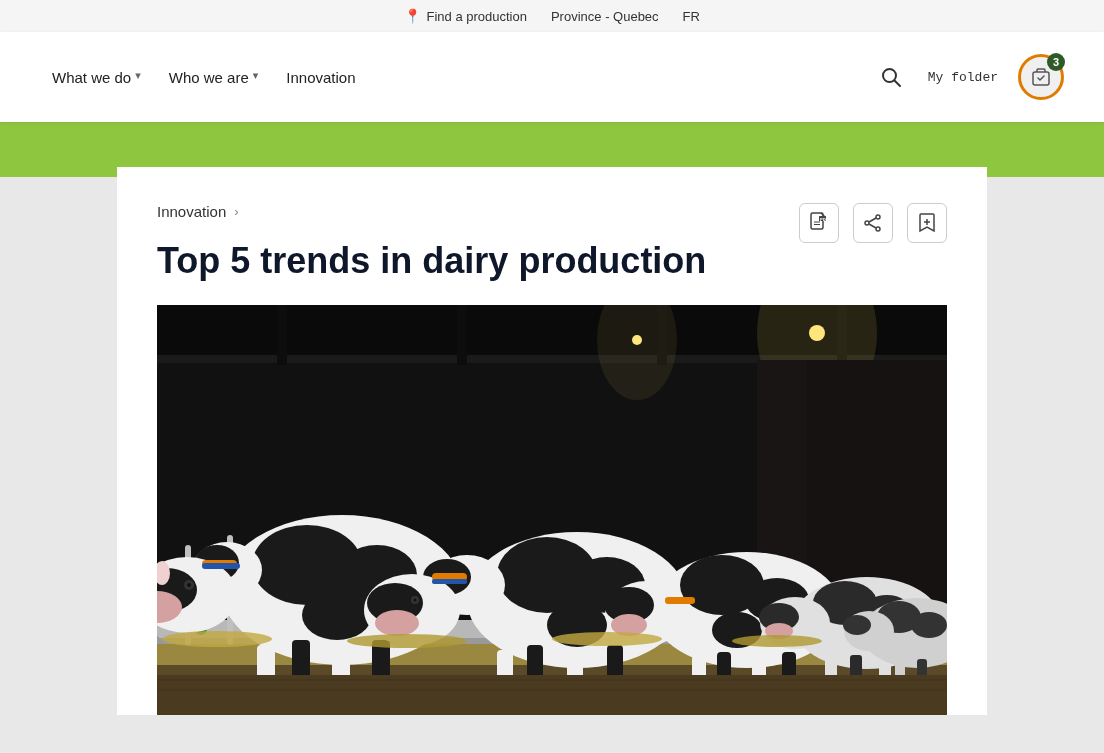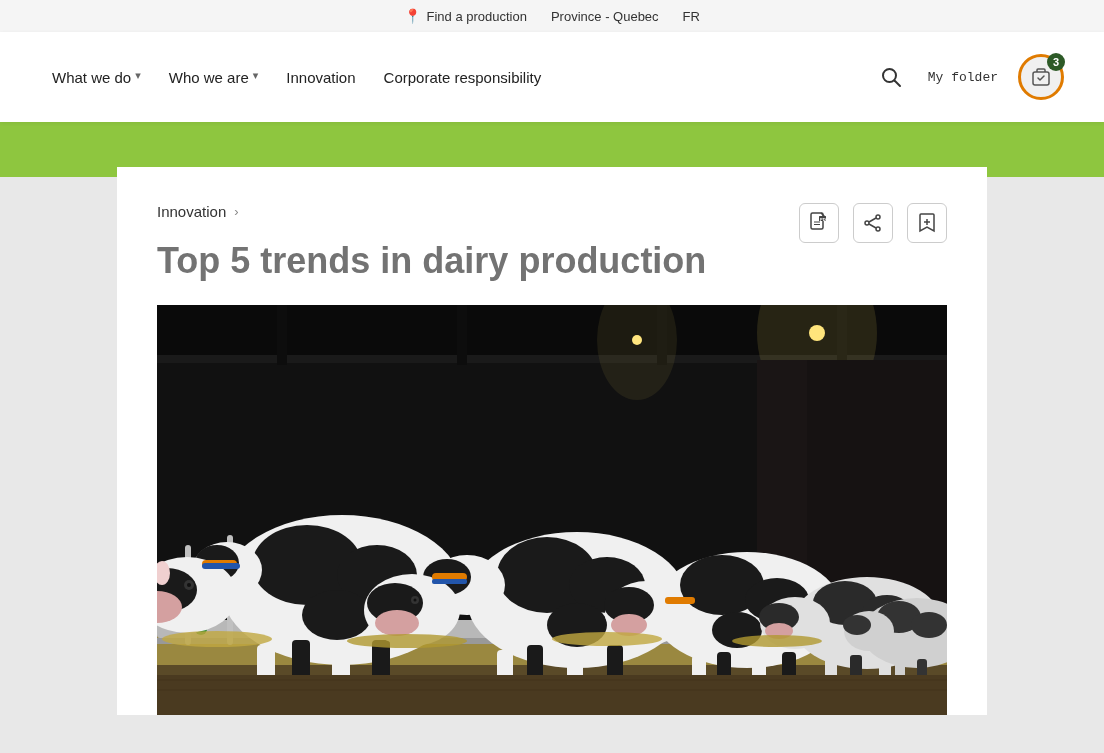--- a/index.html
+++ b/index.html
@@ -202,21 +202,21 @@
       cursor: pointer;
       background: #fff;
       font-size: 18px;
       color: #444;
     }
 
     
     .page-title {
       font-size: 36px;
       font-weight: 800;
-      color: #737373;
+      color: #0f172a;
       margin-bottom: 24px;
       line-height: 1.15;
       max-width: 720px;
     }
 
     
     .hero-image {
       width: 100%;
       height: 410px;
       background: linear-gradient(to bottom, #1a1a1a 0%, #2a2a2a 40%, #3a3530 100%);
@@ -294,23 +294,20 @@
       <span>What we do</span>
       <span class="nav-chevron">▾</span>
     </a>
     <a class="nav-item" href="#">
       <span>Who we are</span>
       <span class="nav-chevron">▾</span>
     </a>
     <a class="nav-item" href="#">
       <span>Innovation</span>
     </a>
-    <a class="nav-item" href="#">
-      <span>Corporate responsibility</span>
-    </a>
   </div>
 
   <div class="nav-right">
     <button class="search-btn">
 
       <svg width="22" height="22" viewBox="0 0 22 22" fill="none" xmlns="http://www.w3.org/2000/svg">
         <circle cx="9.5" cy="9.5" r="6.5" stroke="#333" stroke-width="2"></circle>
         <line x1="14.5" y1="14.5" x2="20" y2="20" stroke="#333" stroke-width="2" stroke-linecap="round"></line>
       </svg>
     </button>

